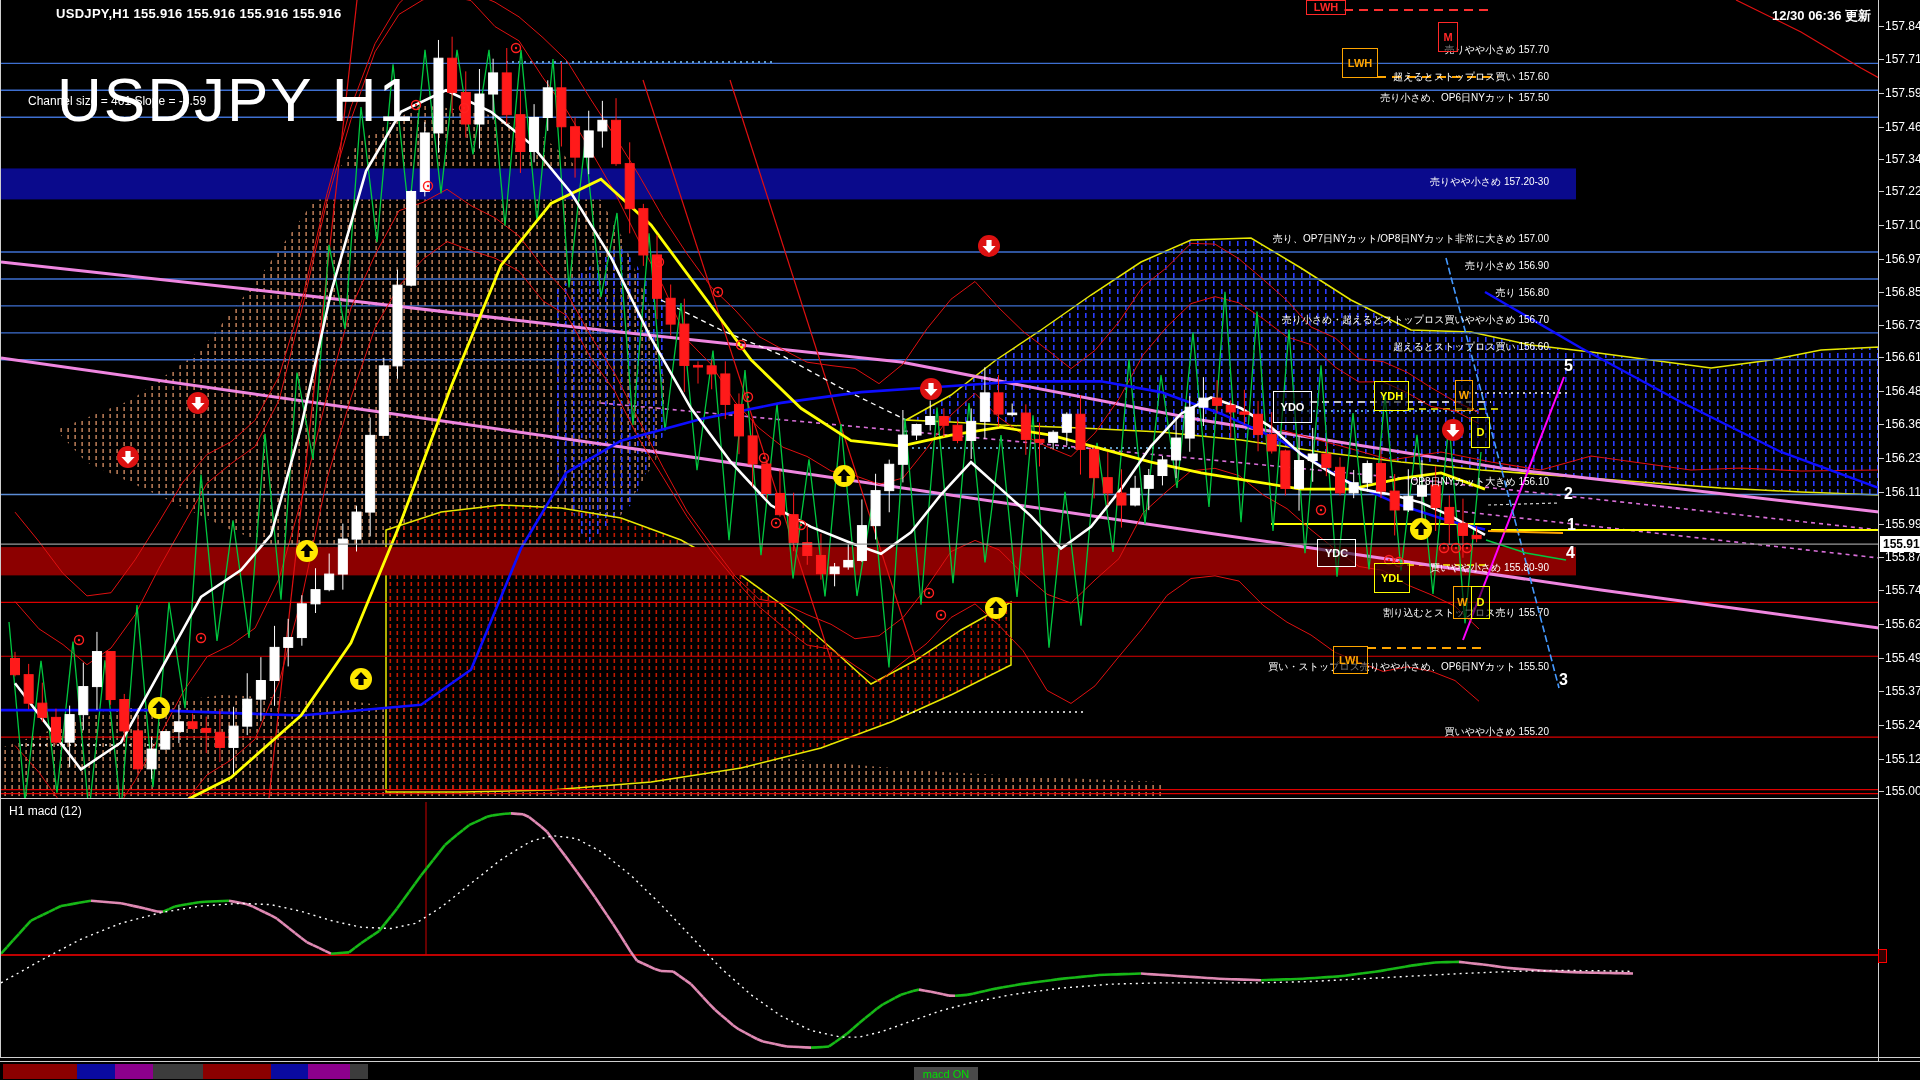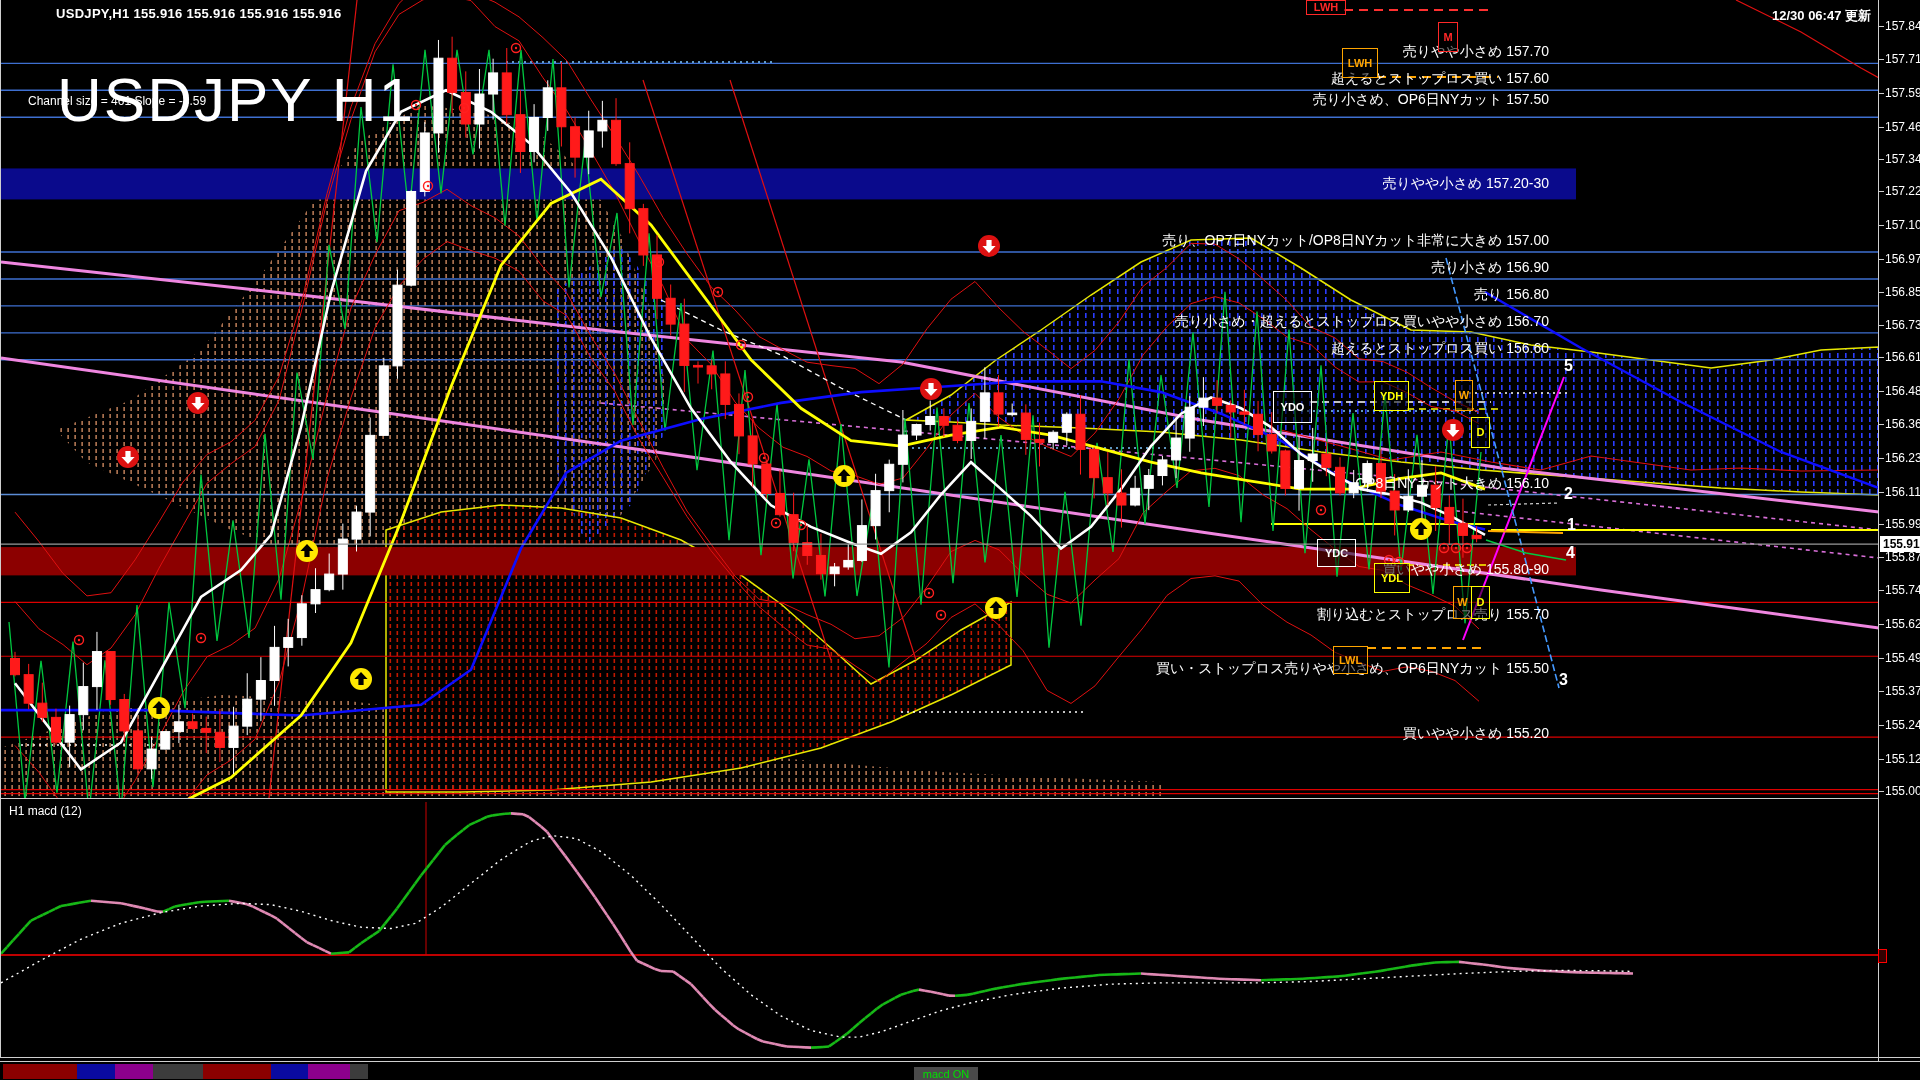--- a/index.html
+++ b/index.html
@@ -13,21 +13,21 @@
   #scale{position:absolute;left:1878px;top:0;width:42px;height:1080px;background:#000;
          border-left:1px solid #cfcfcf;}
   .tick{position:absolute;left:6px;color:#fff;font-size:12px;white-space:nowrap;}
   .tickdash{position:absolute;left:0;width:5px;height:1px;background:#cfcfcf;}
   #curprice{position:absolute;left:1px;width:41px;background:#fff;color:#000;font-size:12px;
             font-weight:bold;padding:1px 0 1px 3px;}
   #titlebar{position:absolute;left:55px;top:6px;color:#fff;font-size:13px;font-weight:bold;letter-spacing:.3px;}
   #updtime{position:absolute;right:8px;top:7px;color:#fff;font-size:13px;font-weight:bold;}
   #chinfo{position:absolute;left:27px;top:94px;color:#fff;font-size:12px;}
   #wm{position:absolute;left:56px;top:64px;color:#fff;font-size:62px;font-weight:normal;letter-spacing:2px;}
-  .ann{position:absolute;right:330px;color:#fff;font-size:14px;white-space:nowrap;}
+  .ann{position:absolute;right:330px;color:#fff;font-size:10px;white-space:nowrap;}
   .num{position:absolute;color:#fff;font-size:16px;font-weight:bold;}
   .mbox{position:absolute;font-size:11px;font-weight:bold;text-align:center;overflow:hidden;
         background:rgba(0,0,0,.55);}
   #macdlabel{position:absolute;left:8px;top:5px;color:#fff;font-size:12px;}
   #zerobox{position:absolute;left:1878px;width:7px;height:12px;border:1px solid #ff0000;background:#300;}
   #bbar{position:absolute;left:0;top:1061px;width:1920px;height:19px;background:#000;
         border-top:1px solid #cfcfcf;}
   #bbar2{position:absolute;left:0;top:1057px;width:1920px;height:1px;background:#cfcfcf;}
   .seg{position:absolute;top:2px;height:15px;}
   #datelab{position:absolute;top:3px;color:#fff;font-size:12px;font-weight:bold;}
@@ -423,21 +423,21 @@
           <path d="M 992.4 614 h 5.2 v -6 h 4 l -6.6 -7 l -6.6 7 h 4 z" fill="#000"></path>
         </g>
         <g>
           <circle cx="1420" cy="529" r="11" fill="#ffe800"></circle>
           <path d="M 1417.4 535 h 5.2 v -6 h 4 l -6.6 -7 l -6.6 7 h 4 z" fill="#000"></path>
         </g>
       </svg>
     <div id="wm">USDJPY H1</div>
     <div id="titlebar">USDJPY,H1  155.916 155.916 155.916 155.916</div>
     <div id="chinfo">Channel size = 461 Slope = -3.59</div>
-    <div id="updtime">12/30 06:47 更新</div>
+    <div id="updtime">12/30 06:36 更新</div>
     <div id="annotations">
         <div class="ann" style="top: 43.3325px;">売りやや小さめ 157.70</div>
         <div class="ann" style="top: 70.2825px;">超えるとストップロス買い 157.60</div>
         <div class="ann" style="top: 91px;">売り小さめ、OP6日NYカット 157.50</div>
         <div class="ann" style="top: 174.934px;">売りやや小さめ 157.20-30</div>
         <div class="ann" style="top: 231.982px;">売り、OP7日NYカット/OP8日NYカット非常に大きめ 157.00</div>
         <div class="ann" style="top: 258.932px;">売り小さめ 156.90</div>
         <div class="ann" style="top: 285.882px;">売り 156.80</div>
         <div class="ann" style="top: 312.832px;">売り小さめ・超えるとストップロス買いやや小さめ 156.70</div>
         <div class="ann" style="top: 339.783px;">超えるとストップロス買い 156.60</div>

